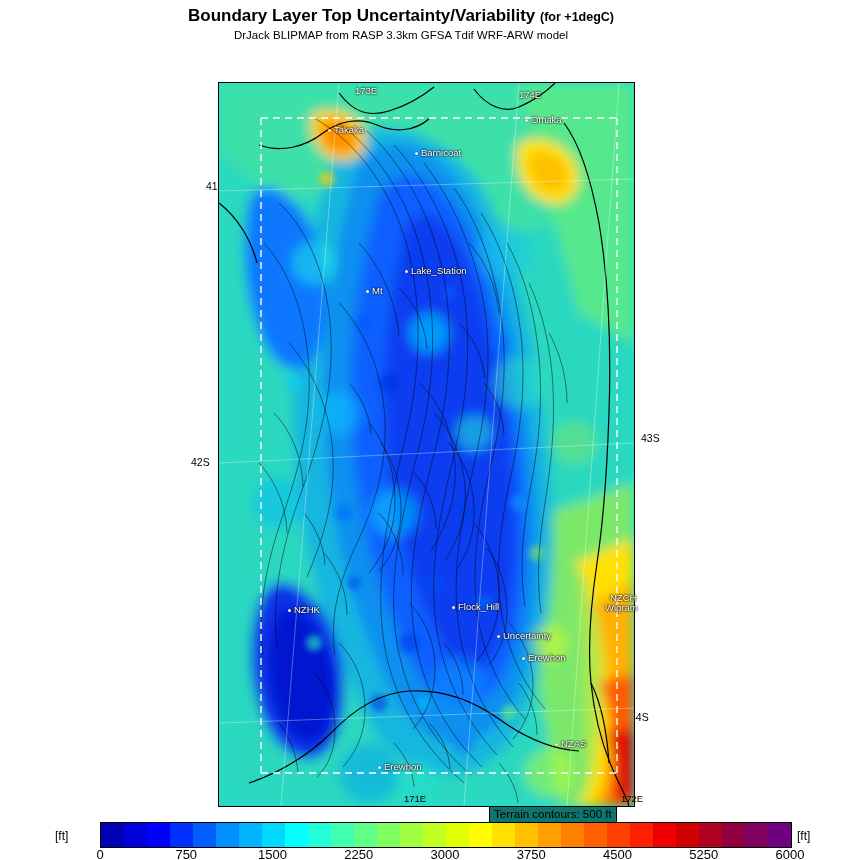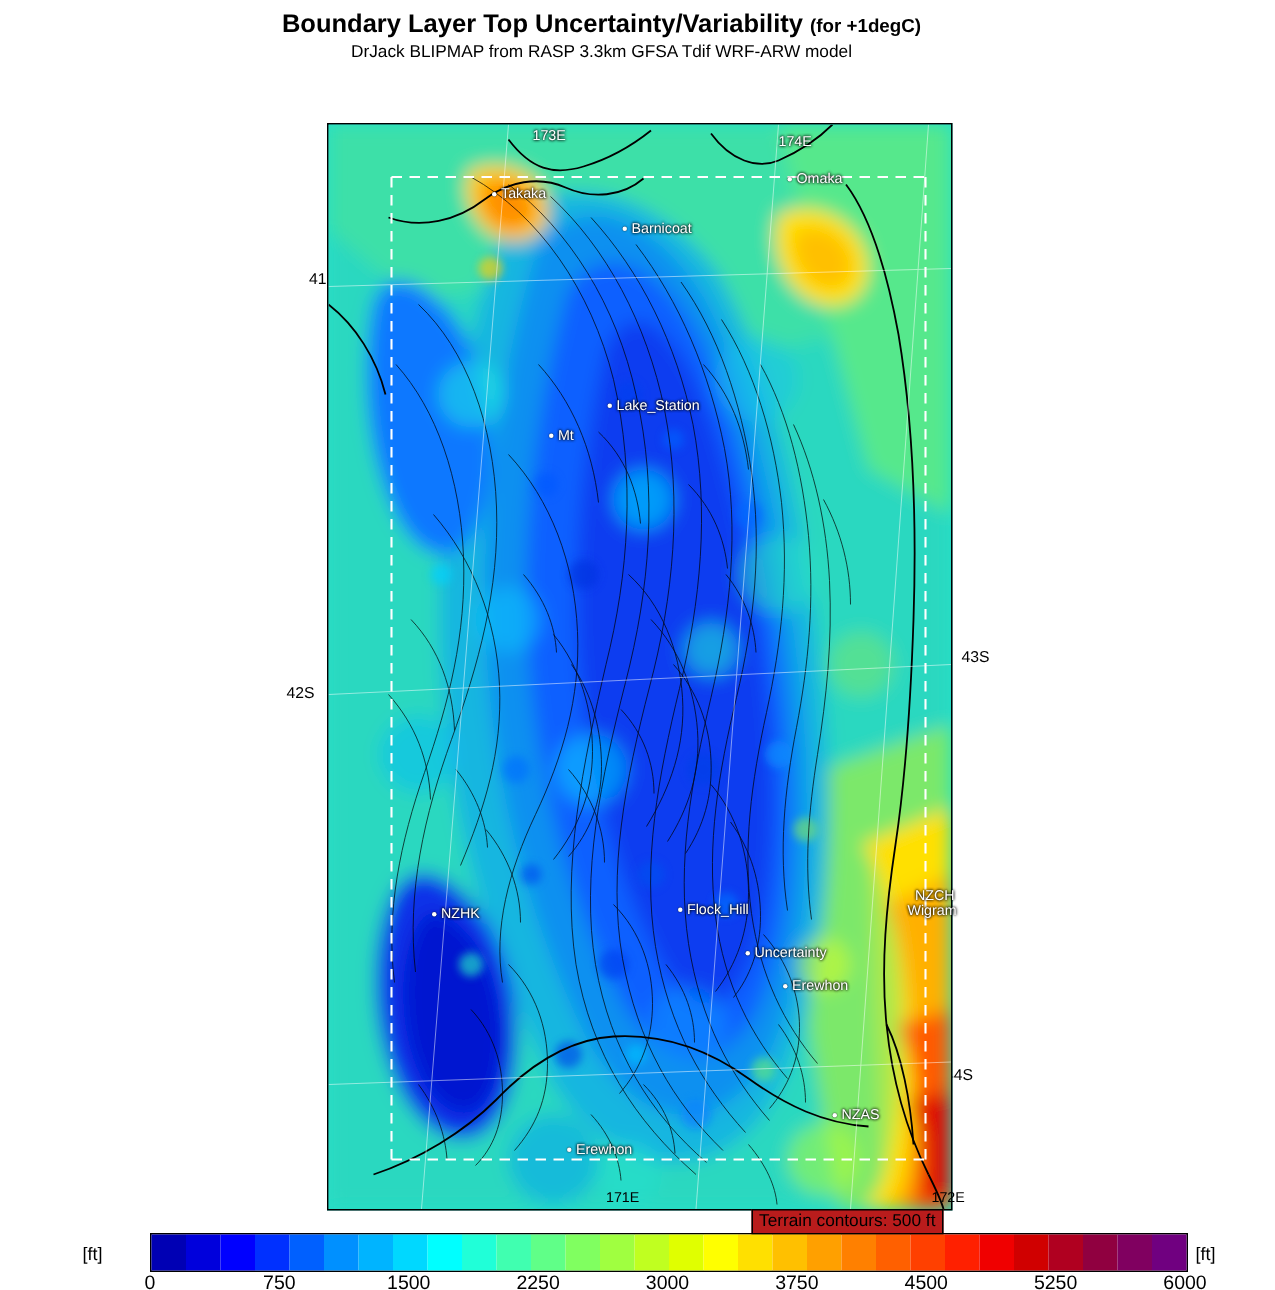--- a/index.html
+++ b/index.html
@@ -42,22 +42,22 @@
   .map-canvas{position:absolute;left:0;top:0;width:415px;height:723px;}
   .map-canvas svg{display:block;}
 
   
   .ll{
     position:absolute;font-size:10.5px;color:#000;white-space:nowrap;
   }
 
   
   .terrain-note{
-    position:absolute;left:501px;top:806px;
-    border:1px solid #000;background:#b91c1c;
+    position:absolute;left:489px;top:806px;
+    border:1px solid #000;background:#0f766e;
     font-size:11.5px;padding:1px 4px 2px 4px;
     white-space:nowrap;
   }
 
   
   .cbar-wrap{
     position:absolute;left:0;top:818px;width:850px;height:42px;
   }
   .cbar-unit{
     position:absolute;font-size:12px;top:11px;

